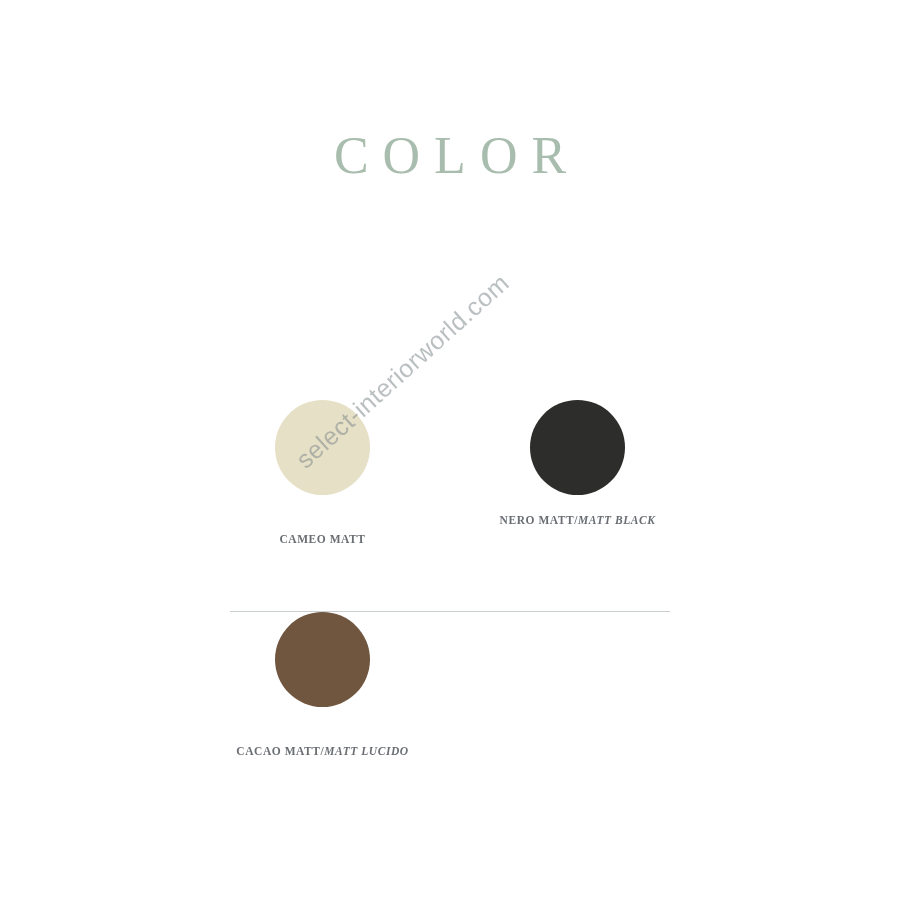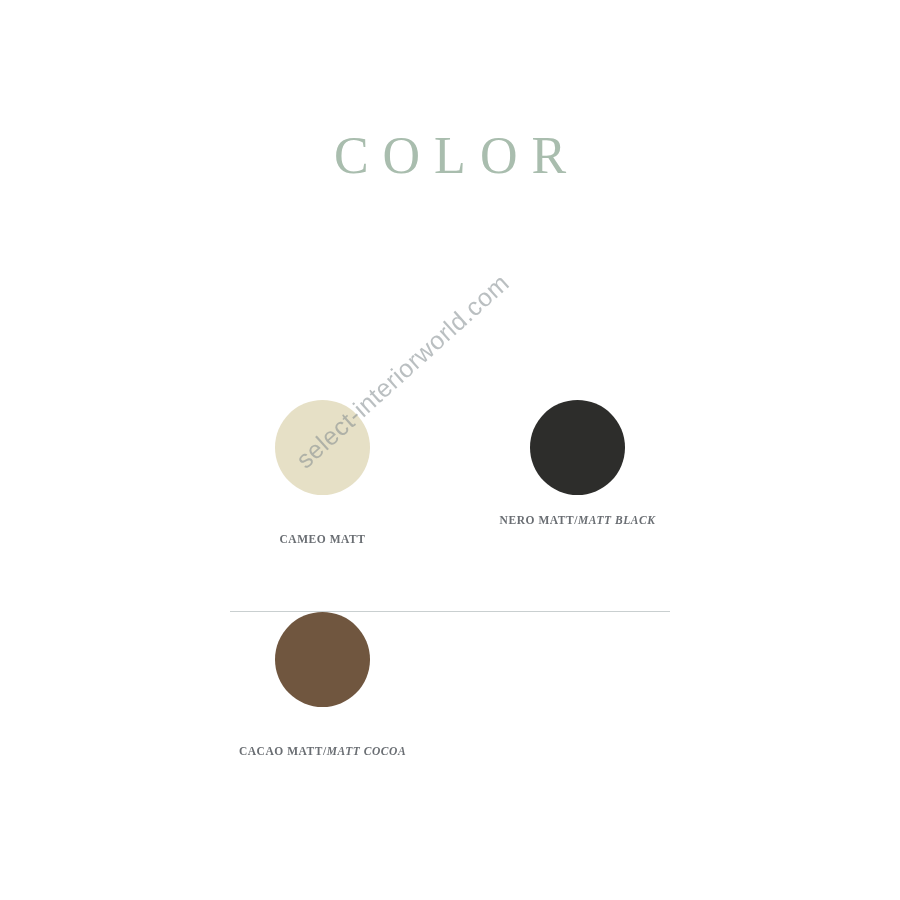--- a/index.html
+++ b/index.html
@@ -142,21 +142,21 @@
         </div>
       </div>
 
     </div>
 
     <div class="swatch-row">
 
       <div class="swatch-cell">
         <span class="swatch-disc" style="background-color: rgb(112, 86, 63);"></span>
         <div class="swatch-label" style="color: rgb(106, 110, 115);">
-          <span>CACAO MATT</span><span>/</span><span class="alt">MATT COCOA</span>
+          <span>CACAO MATT</span><span>/</span><span class="alt">MATT LUCIDO</span>
         </div>
       </div>
 
 
     </div>
 
   </div>
 
   <hr class="row-divider" style="background: rgb(201, 207, 208);">
 

